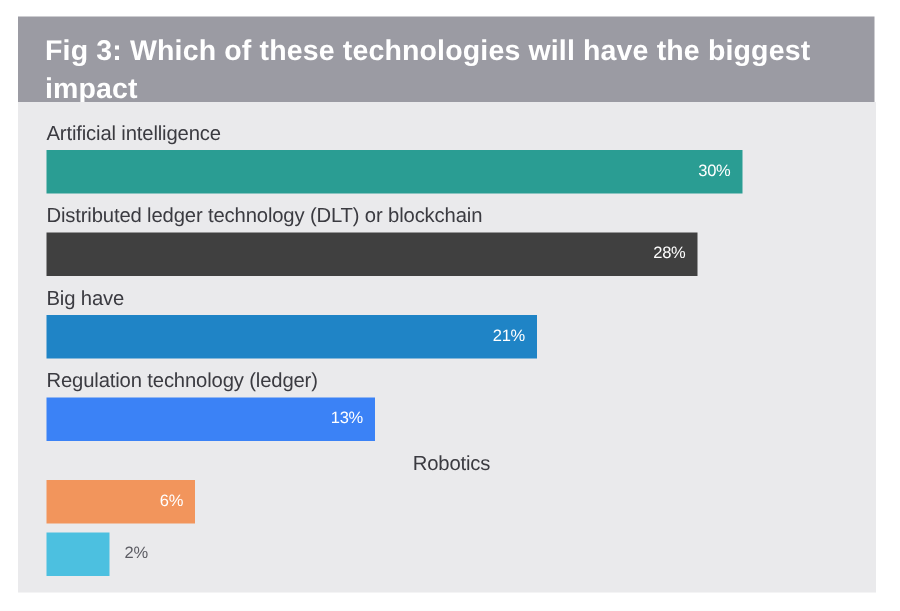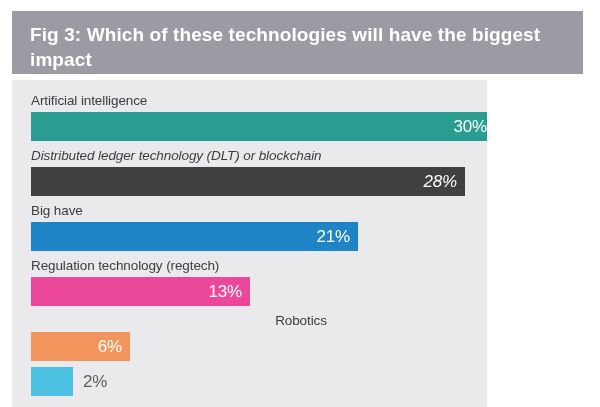--- a/index.html
+++ b/index.html
@@ -38,22 +38,22 @@
     font-size: 19px;
     font-weight: bold;
     line-height: 1.32;
     letter-spacing: 0.1px;
     white-space: pre-line;
     margin: 0;
   }
   .chart-area {
     position: absolute;
     left: 12px;
-    top: 80px;
-    width: 475px;
+    top: 68px;
+    width: 572px;
     height: 327px;
     background: #eaeaec;
     overflow: hidden;
   }
   .bar-group {
     position: absolute;
     left: 19px;
     width: 540px;
   }
   .cat-label {
@@ -73,21 +73,21 @@
     left: 0;
     top: 0;
     height: 29px;
     box-sizing: border-box;
   }
   .bar-value {
     position: absolute;
     top: 0;
     height: 29px;
     line-height: 29px;
-    font-size: 17px;
+    font-size: 11px;
     font-weight: normal;
     letter-spacing: -0.2px;
   }
   .bar-value.inside {
     color: #ffffff;
     right: 8px;
   }
   .bar-value.outside {
     color: #5c5c63;
     left: 0;
@@ -108,42 +108,42 @@
 
     <div class="bar-group" style="top:12px;">
       <div class="cat-label">Artificial intelligence</div>
       <div class="bar-track">
         <div class="bar" style="width:464px;background:#2a9d93;">
           <span class="bar-value inside">30%</span>
         </div>
       </div>
     </div>
 
-    <div class="bar-group" style="top:67px;font-style:italic;">
+    <div class="bar-group" style="top:67px;">
       <div class="cat-label">Distributed ledger technology (DLT) or blockchain</div>
       <div class="bar-track">
         <div class="bar" style="width:434px;background:#404040;">
           <span class="bar-value inside">28%</span>
         </div>
       </div>
     </div>
 
     <div class="bar-group" style="top:122px;">
       <div class="cat-label">Big have</div>
       <div class="bar-track">
         <div class="bar" style="width:327px;background:#1f84c6;padding-left:48px;">
           <span class="bar-value inside">21%</span>
         </div>
       </div>
     </div>
 
     <div class="bar-group" style="top:177px;">
-      <div class="cat-label">Regulation technology (regtech)</div>
+      <div class="cat-label">Regulation technology (ledger)</div>
       <div class="bar-track">
-        <div class="bar" style="width:219px;background:#ec4899;">
+        <div class="bar" style="width:219px;background:#3b82f6;">
           <span class="bar-value inside">13%</span>
         </div>
       </div>
     </div>
 
     <div class="bar-group" style="top:232px;text-align:center;">
       <div class="cat-label">Robotics</div>
       <div class="bar-track">
         <div class="bar" style="width:99px;background:#f2955c;">
           <span class="bar-value inside">6%</span>

